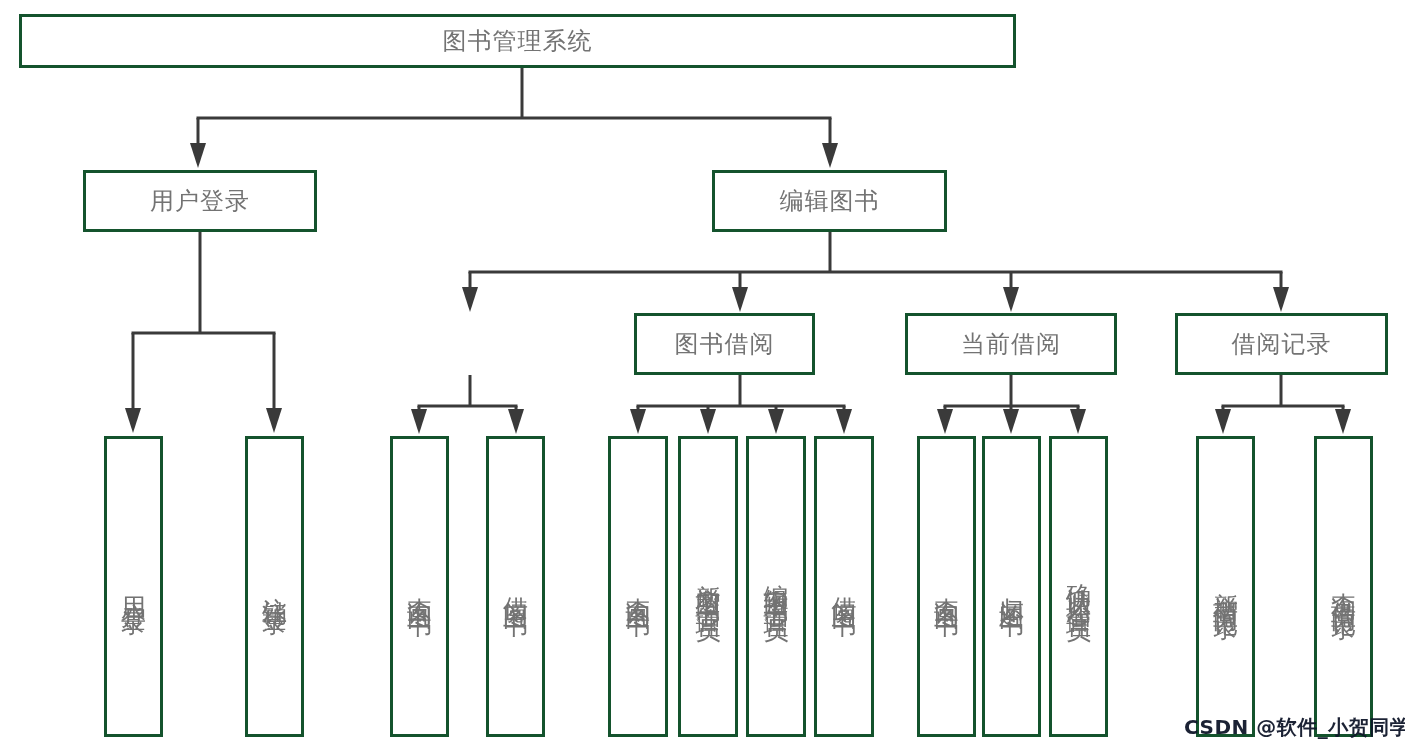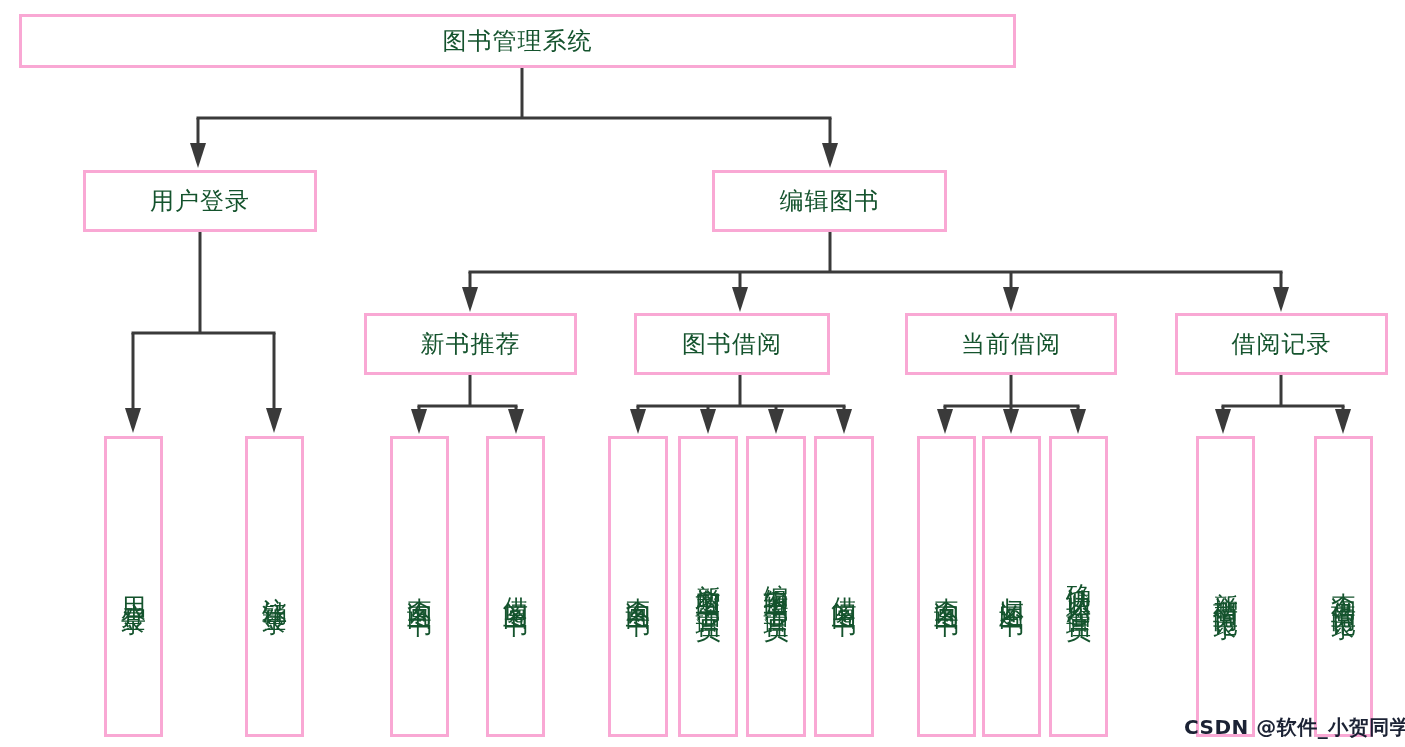--- a/index.html
+++ b/index.html
@@ -7,23 +7,23 @@
     position:relative;
     width:1405px;height:747px;
     background:#ffffff;
     overflow:hidden;
     font-family:"DejaVu Sans","Liberation Sans",sans-serif;
   }
   #connectors{position:absolute;left:0;top:0;z-index:1;}
   .node{
     position:absolute;
     box-sizing:border-box;
-    border:3px solid #f9a8d4;
+    border:3px solid #14532d;
     background:#ffffff;
-    color:#14532d;
+    color:#737373;
     display:flex;
     align-items:center;
     justify-content:center;
     z-index:2;
   }
   .hbox{font-size:24px;letter-spacing:1px;white-space:nowrap;}
   .root{font-size:24px;}
   .vbox{
     font-size:25px;
     writing-mode:vertical-rl;
@@ -124,22 +124,21 @@
       <line class="stroke" x1="1343" y1="406" x2="1343" y2="412"></line>
       <polygon class="head" points="1335,409 1351,409 1343,434"></polygon>
     </g>
   </svg>
 
   <div class="node hbox root" style="left:19px;top:14px;width:997px;height:54px">图书管理系统</div>
 
   <div class="node hbox" style="left:83px;top:170px;width:234px;height:62px">用户登录</div>
   <div class="node hbox" style="left:712px;top:170px;width:235px;height:62px">编辑图书</div>
 
-  <div class="node hbox" style="left:364px;top:313px;width:213px;height:62px">新书推荐</div>
-  <div class="node hbox" style="left:634px;top:313px;width:196px;height:62px">图书借阅</div>
+  <div class="node hbox" style="left:634px;top:313px;width:181px;height:62px">图书借阅</div>
   <div class="node hbox" style="left:1175px;top:313px;width:213px;height:62px">借阅记录</div>
   <div class="node hbox" style="left:905px;top:313px;width:212px;height:62px">当前借阅</div>
 
   <div class="node vbox" style="left:104px;top:436px;width:59px;height:301px">用户登录</div>
   <div class="node vbox" style="left:245px;top:436px;width:59px;height:301px">注销登录</div>
 
   <div class="node vbox" style="left:390px;top:436px;width:59px;height:301px">查询图书</div>
   <div class="node vbox" style="left:486px;top:436px;width:59px;height:301px">借阅图书</div>
 
   <div class="node vbox" style="left:608px;top:436px;width:60px;height:301px">查询图书</div>

